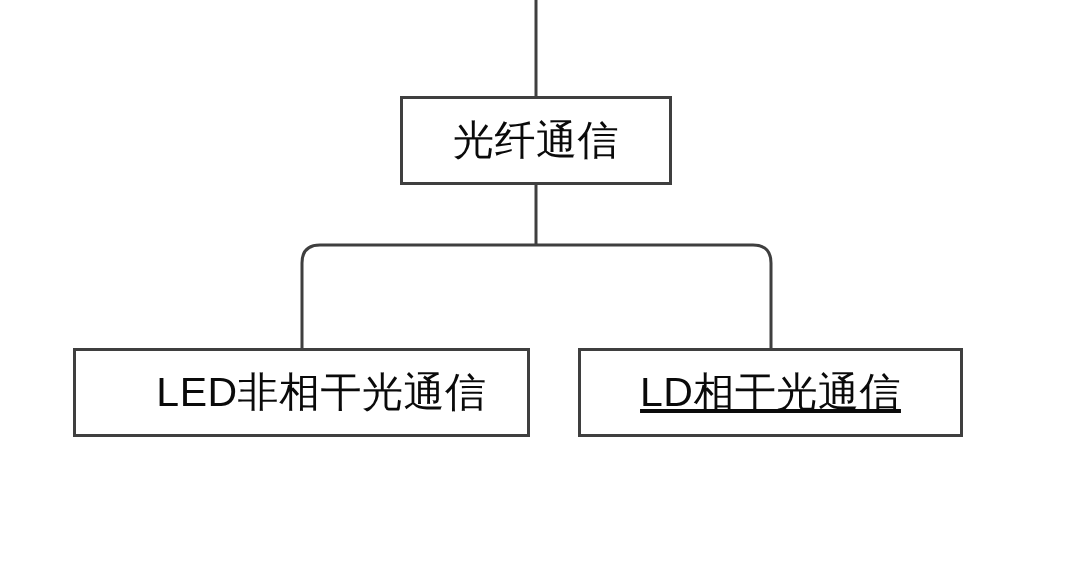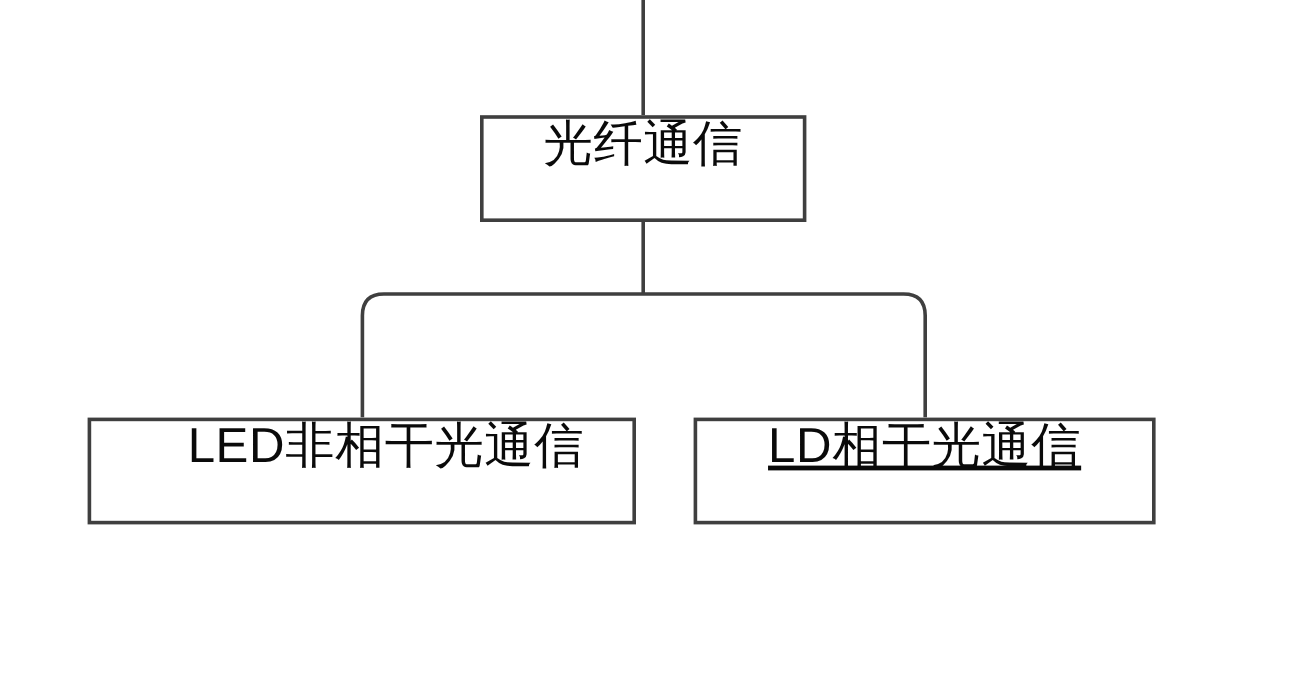--- a/index.html
+++ b/index.html
@@ -24,20 +24,21 @@
     width: 1080px;
     height: 563px;
     pointer-events: none;
   }
   .node-box {
     position: absolute;
     box-sizing: border-box;
     border: 3px solid #3f3f3f;
     background: #ffffff;
     display: flex;
+    align-items: center;
     justify-content: center;
     color: #0a0a0a;
     letter-spacing: 0.5px;
     white-space: nowrap;
     font-weight: 400;
   }
   #node-root {
     left: 400px;
     top: 96px;
     width: 272px;

